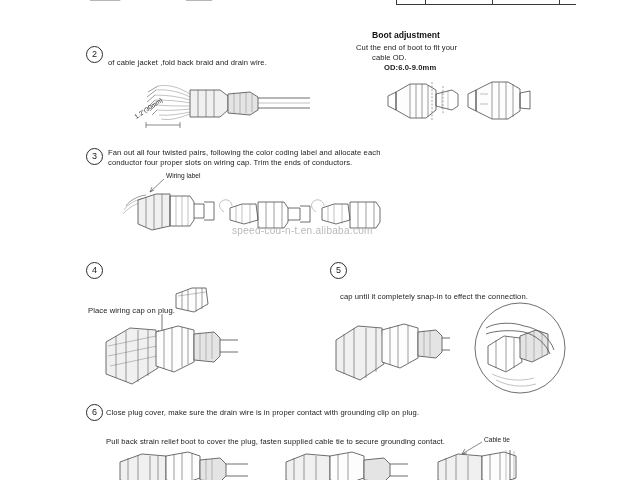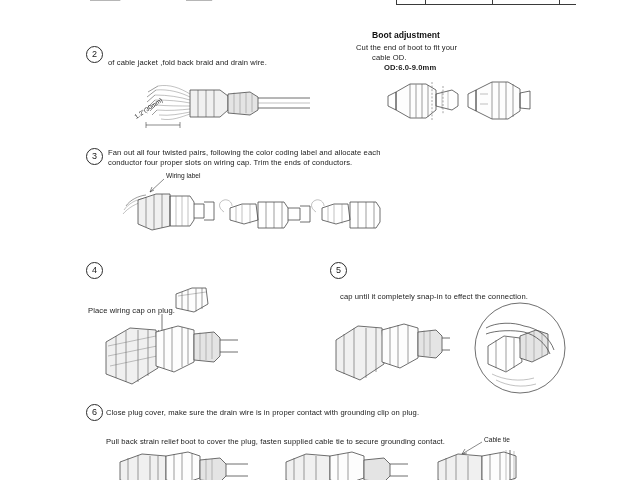--- a/index.html
+++ b/index.html
@@ -217,20 +217,21 @@
       <path class="lnthin" d="M116 26 C110 22 110 16 116 14 C120 13 124 16 124 20"></path>
 
       <path class="ln" d="M214 22 L226 18 L240 18 L242 34 L228 38 L214 34 Z"></path>
       <path class="lnthin" d="M220 20 L220 36 M226 18.5 L226 37 M234 18 L234 37.5"></path>
       <path class="ln" d="M242 16 L268 16 L272 22 L272 36 L268 42 L242 42 Z"></path>
       <path class="ln2" d="M250 16 L250 42 M258 16 L258 42 M266 16 L266 42"></path>
       <path class="lnthin" d="M208 26 C202 22 202 16 208 14 C212 13 216 16 216 20"></path>
     </svg>
   </div>
 
+  <div class="watermark">speed-cou-n-t.en.alibaba.com</div>
 
   <div class="step-num" style="left:86px; top:262px;">4</div>
   <div class="step-text" style="left:88px; top:282px;margin-top:24px;">Place wiring cap on plug.</div>
 
   <div class="abs" style="left:166px; top:282px;">
     <svg width="60" height="40" viewBox="0 0 60 40">
       <path class="fillwhite" d="M10 12 L26 6 L40 6 L42 22 L28 30 L10 26 Z"></path>
       <path class="ln2" d="M16 10 L16 27 M22 8 L22 29 M30 6.5 L30 29.5 M36 6 L36 27"></path>
       <path class="lnthin" d="M12 14 L40 10"></path>
     </svg>

